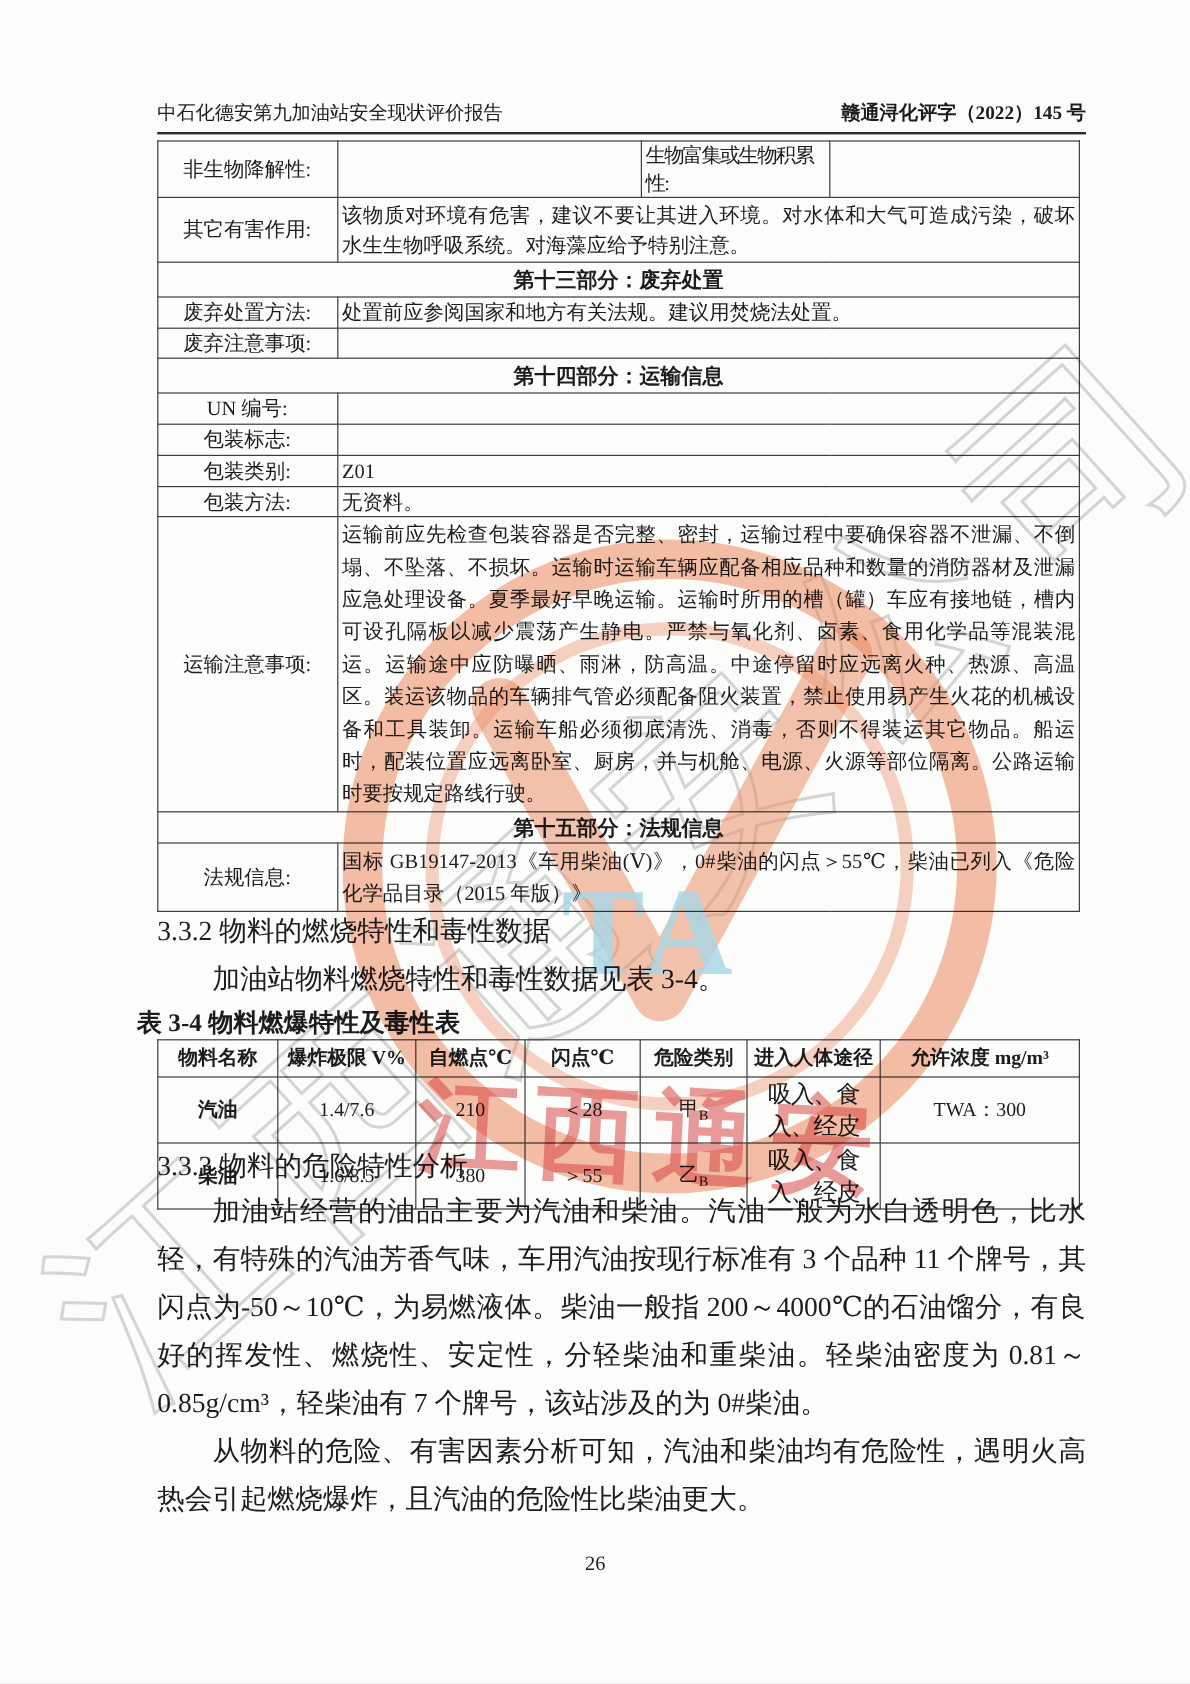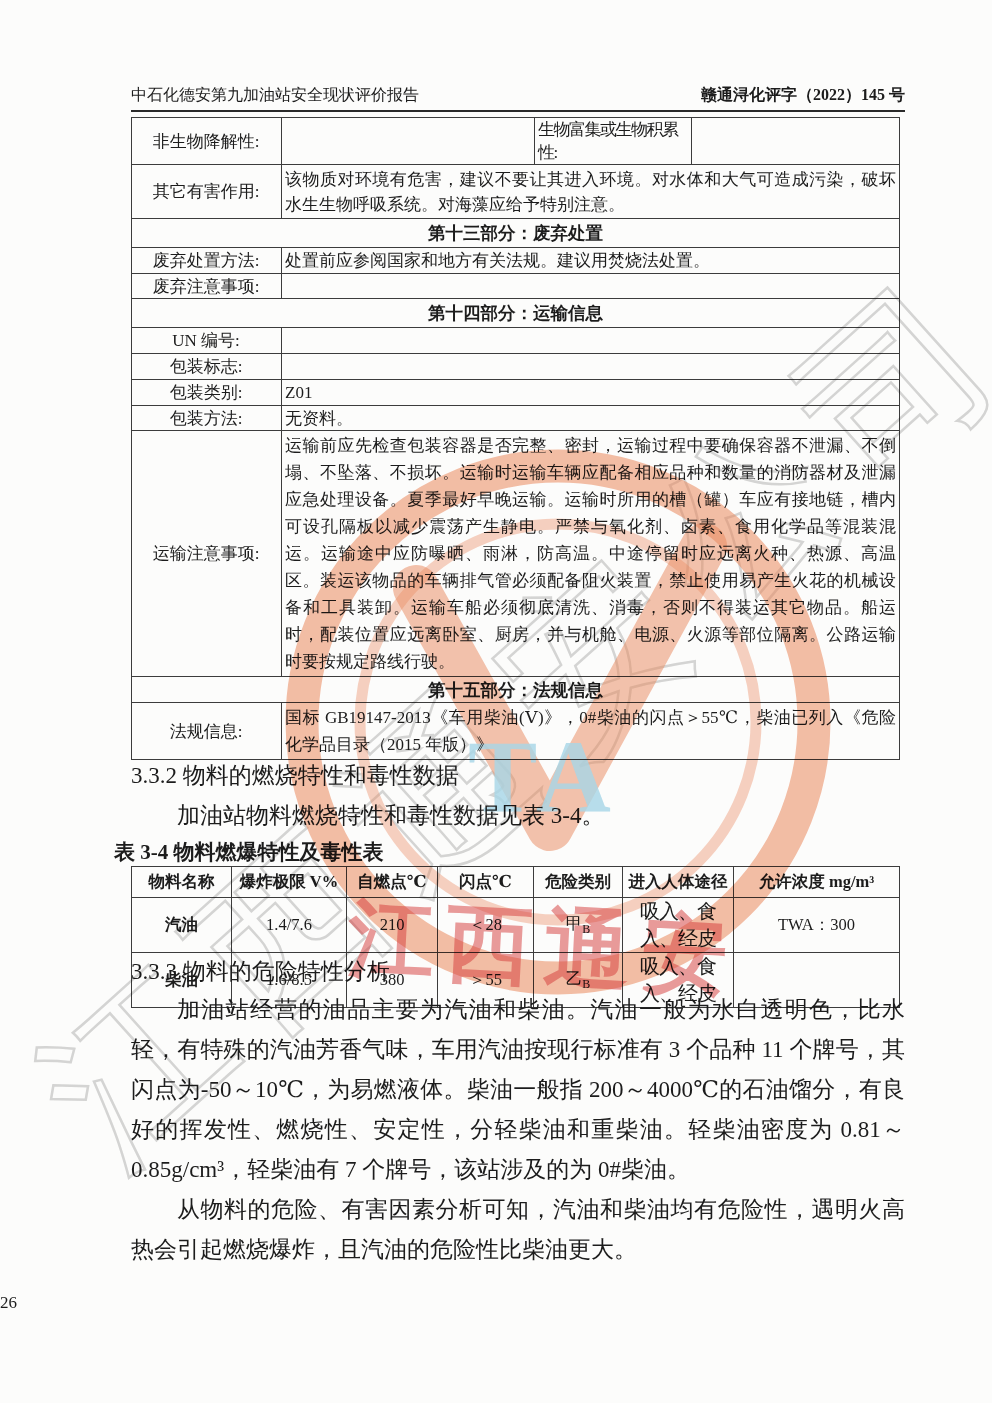--- a/index.html
+++ b/index.html
@@ -61,21 +61,21 @@
   }
   .t34 th{font-weight:bold;font-size:16.5px;}
   .t34 .h-row{height:31px;}
   .t34 .d-row{height:27px;}
   .t34 .mat{font-weight:bold;}
   .t34 .entry{font-size:20px;letter-spacing:-1px;}
   sub{font-size:12px;}
   
   .footer{
     position:absolute;left:0;top:1293px;width:992px;
-    text-align:left;font-size:17px;
+    text-align:center;font-size:17px;
   }
   
   .wm-layer{
     position:absolute;inset:0;z-index:6;pointer-events:none;
     mix-blend-mode:multiply;
   }
   .wm-red{
     position:absolute;left:348px;top:890px;
     font-size:86px;font-weight:bold;letter-spacing:12px;
     color:rgba(216,58,58,0.50);

